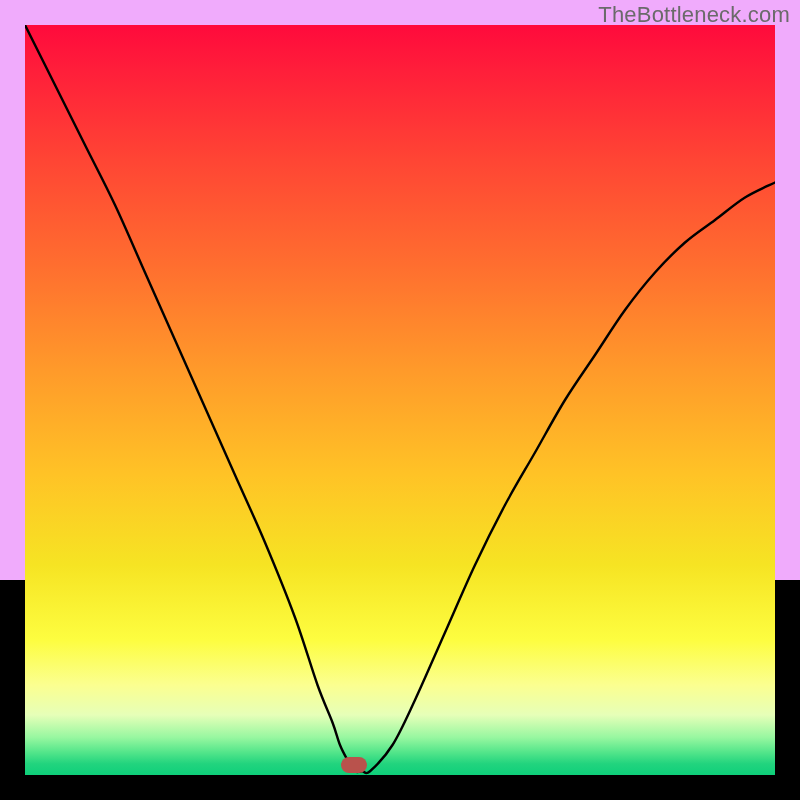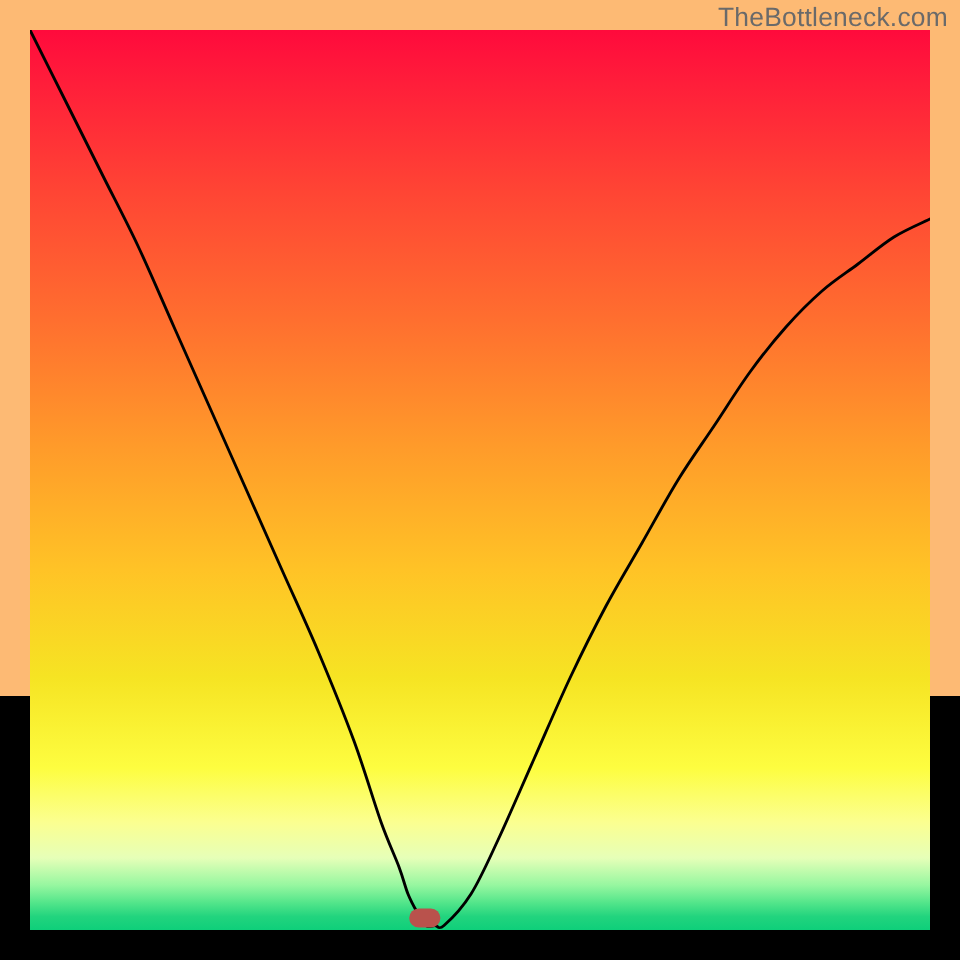--- a/index.html
+++ b/index.html
@@ -10,21 +10,21 @@
     background: #000;
     overflow: hidden;
     font-family: Arial, Helvetica, sans-serif;
   }
   .frame {
     position: absolute;
     left: 0;
     top: 0;
     width: 800px;
     height: 580px;
-    background: #fdba74;
+    background: #f0abfc;
   }
   .plot-area {
     position: absolute;
     left: 25px;
     top: 25px;
     width: 750px;
     height: 750px;
     overflow: hidden;
   }
   .gradient {

